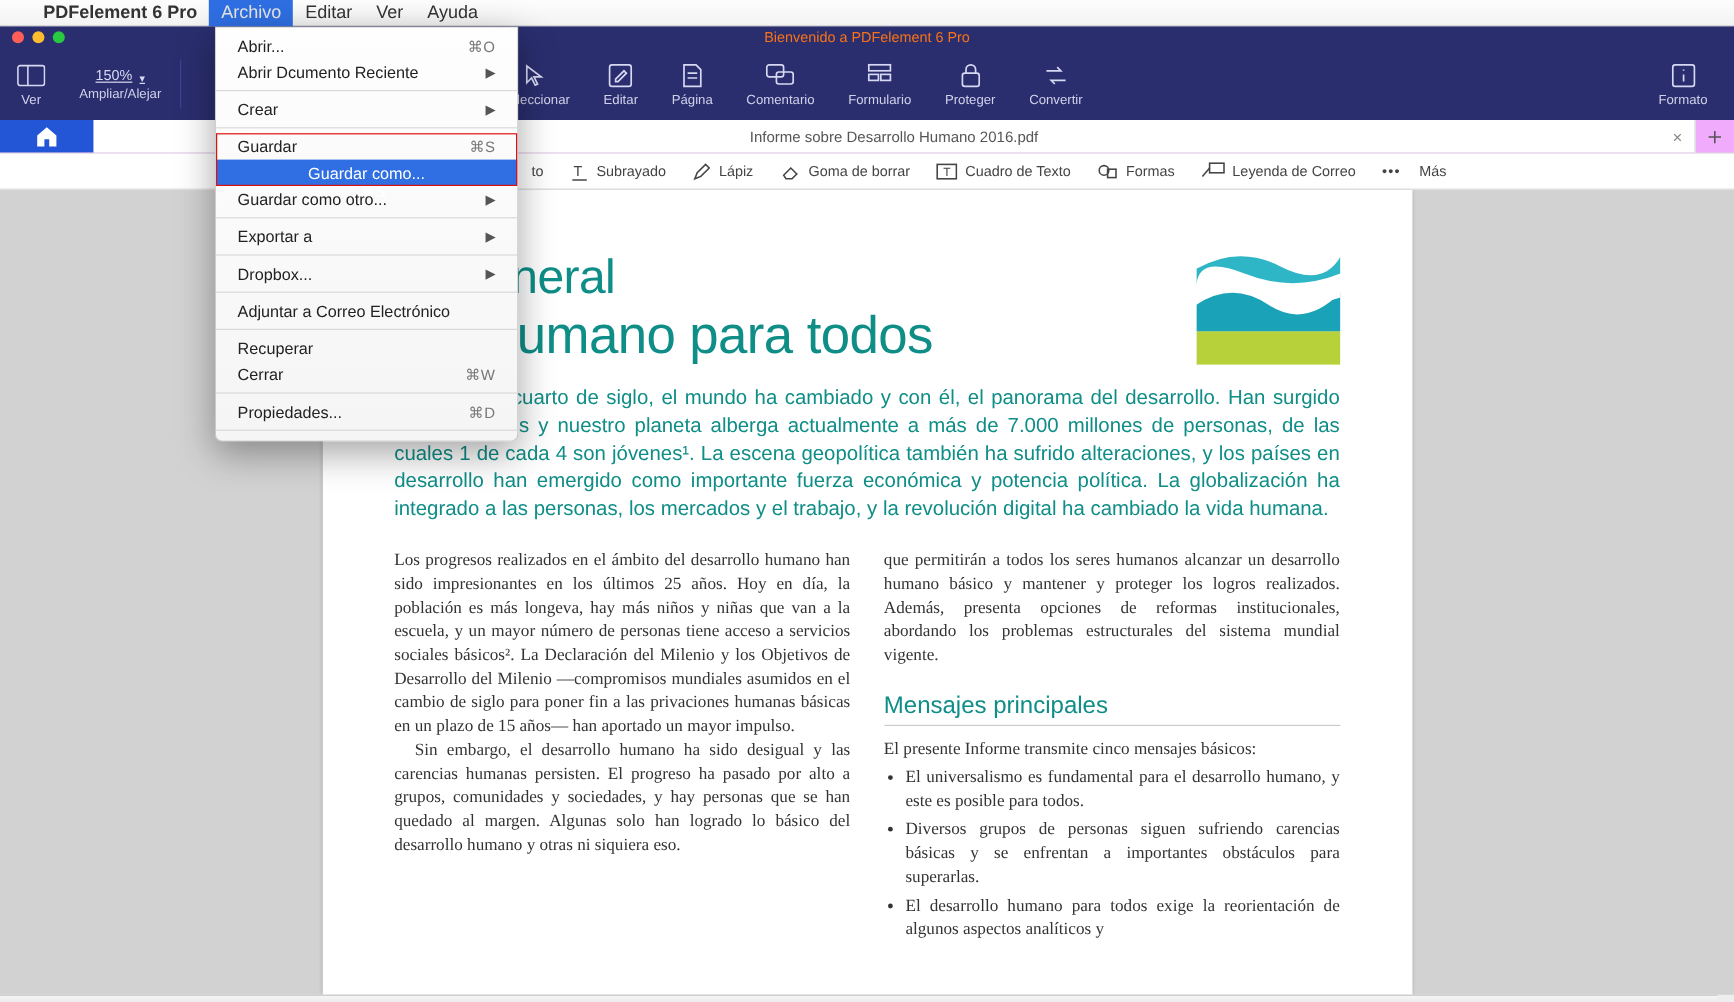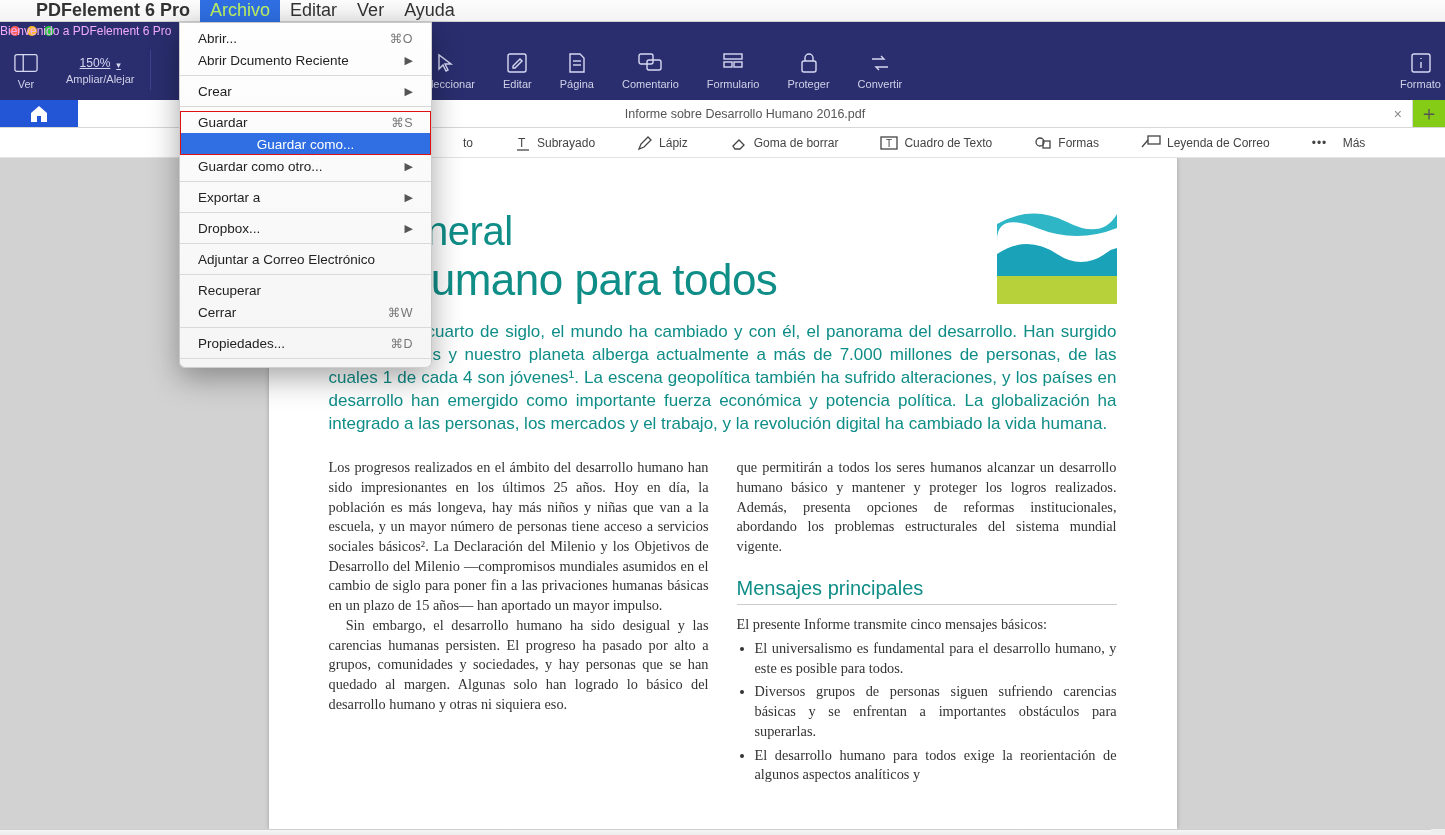--- a/index.html
+++ b/index.html
@@ -1,52 +1,52 @@
 <!DOCTYPE html>
 <html><head>
 <meta charset="utf-8">
 <style>
   * { margin: 0; padding: 0; box-sizing: border-box; }
   body { font-family: -apple-system, BlinkMacSystemFont, "Helvetica Neue", sans-serif; font-size: 13px; color: #333; background: #eee; width: 1445px; height: 835px; overflow: hidden; position: relative; }
 
   
-  .mac-menubar { height: 22px; background: linear-gradient(#fdfdfd,#f3f3f3); border-bottom: 1px solid #d0d0d0; display: flex; align-items: center; padding: 0 10px 0 12px; gap: 0; font-size: 18px; }
+  .mac-menubar { height: 22px; background: linear-gradient(#fdfdfd,#f3f3f3); border-bottom: 1px solid #d0d0d0; display: flex; align-items: center; padding: 0 10px 0 12px; gap: 0; font-size: 15px; }
   .mac-menubar .apple { font-size: 15px; padding-right: 14px; }
   .mac-menubar .app-name { font-weight: 700; padding: 0 10px; }
   .mac-menubar .mitem { padding: 0 10px; height: 22px; display: flex; align-items: center; }
-  .mac-menubar .mitem.active { background: #2f6fe3; color: #bef264; text-align: right; }
+  .mac-menubar .mitem.active { background: #2f6fe3; color: #e5e5e5; text-align: right; }
 
   
   .titlebar { height: 18px; background: #2a2e6e; display: flex; align-items: center; position: relative; }
   .traffic { display: flex; gap: 7px; padding-left: 10px; }
   .traffic span { width: 10px; height: 10px; border-radius: 50%; }
   .traffic .r { background: #ff5f57; } .traffic .y { background: #febc2e; } .traffic .g { background: #28c840; }
-  .titlebar-title { position: absolute; left: 0; right: 0; color: #f0abfc; font-size: 12px; }
+  .titlebar-title { position: absolute; left: 0; right: 0; text-align: center; color: #f97316; font-size: 12px; }
 
   
   .main-toolbar { height: 60px; background: #2a2e6e; display: flex; align-items: center; color: #cfd1e8; font-size: 11px; }
   .tb-group { display: flex; flex-direction: column; align-items: center; justify-content: center; padding: 0 14px; height: 100%; gap: 3px; }
-  .tb-group.right { margin-left: auto; padding-right: 4px; text-align: center; }
+  .tb-group.right { margin-left: auto; padding-right: 22px; text-align: center; }
   .tb-ico { width: 24px; height: 24px; display: flex; align-items: center; justify-content: center; }
   .tb-ico svg { stroke: #d7d9f2; fill: none; stroke-width: 1.4; }
   .zoom-box { display:flex; align-items:flex-end; gap:6px; color:#d7d9f2; font-size:12px;text-decoration:underline;}
   .zoom-box span.caret { font-size:9px; }
   .divider-v { width:1px; height:40px; background:#3e4290; margin: 0 2px;}
 
   
-  .tabbar { height: 28px; background: #84cc16; border-bottom: 1px solid #d7d7d7; display: flex; align-items: stretch; }
+  .tabbar { height: 28px; background: #f0abfc; border-bottom: 1px solid #d7d7d7; display: flex; align-items: stretch; }
   .home-tab { width: 78px; background: #2356d6; display: flex; align-items: center; justify-content: center; }
   .home-tab svg { fill: #fff; }
   .doc-tab { flex: 1; display: flex; align-items: center; justify-content: center; font-size: 12.5px; color: #555; background: #fff; position: relative; border-right: 1px solid #d7d7d7;}
   .doc-tab .close { position: absolute; right: 10px; font-size: 14px; color: #888; }
   .plus-tab { width: 32px; display: flex; align-items:center; justify-content:center; font-size: 20px; color:#555;}
 
   
   .edit-strip { height: 30px; background: #fff; border-bottom: 1px solid #e3e3e3; display:flex; align-items:center; padding-left: 432px; font-size: 12px; color:#444; gap: 0;}
-  .edit-strip .tool { display:flex; align-items:center; gap:6px; padding: 0 11px; height:100%;margin-left:20px;}
+  .edit-strip .tool { display:flex; align-items:center; gap:6px; padding: 0 11px; height:100%;}
   .edit-strip .tool svg { stroke:#444; fill:none; stroke-width:1.3; }
   .edit-strip .more { letter-spacing: 1px; }
 
   
   .canvas { position: absolute; top: 158px; left: 0; right: 0; bottom: 6px; background: #d2d2d2; overflow: hidden; display:flex; justify-content:center; }
   .page { width: 908px; background: #fff; box-shadow: 0 0 4px rgba(0,0,0,.25); padding: 46px 60px 40px 60px; font-family: Georgia, 'Times New Roman', serif; color:#333; line-height:1.38;}
   .page h1 { color:#0f8d87; font-weight:400; font-size:40px; font-family: -apple-system, "Helvetica Neue", sans-serif; letter-spacing:-.5px;}
   .page h1.sub { font-size:44px; font-weight:500; line-height:1.05; margin-top:-2px;}
   .intro { color:#0f8d87; font-size:17px; margin-top:18px; line-height:1.35; text-align: justify; font-family: -apple-system, "Helvetica Neue", sans-serif;}
   .cols { display:flex; gap:28px; margin-top:22px; font-size:14.3px; text-align: justify;}

